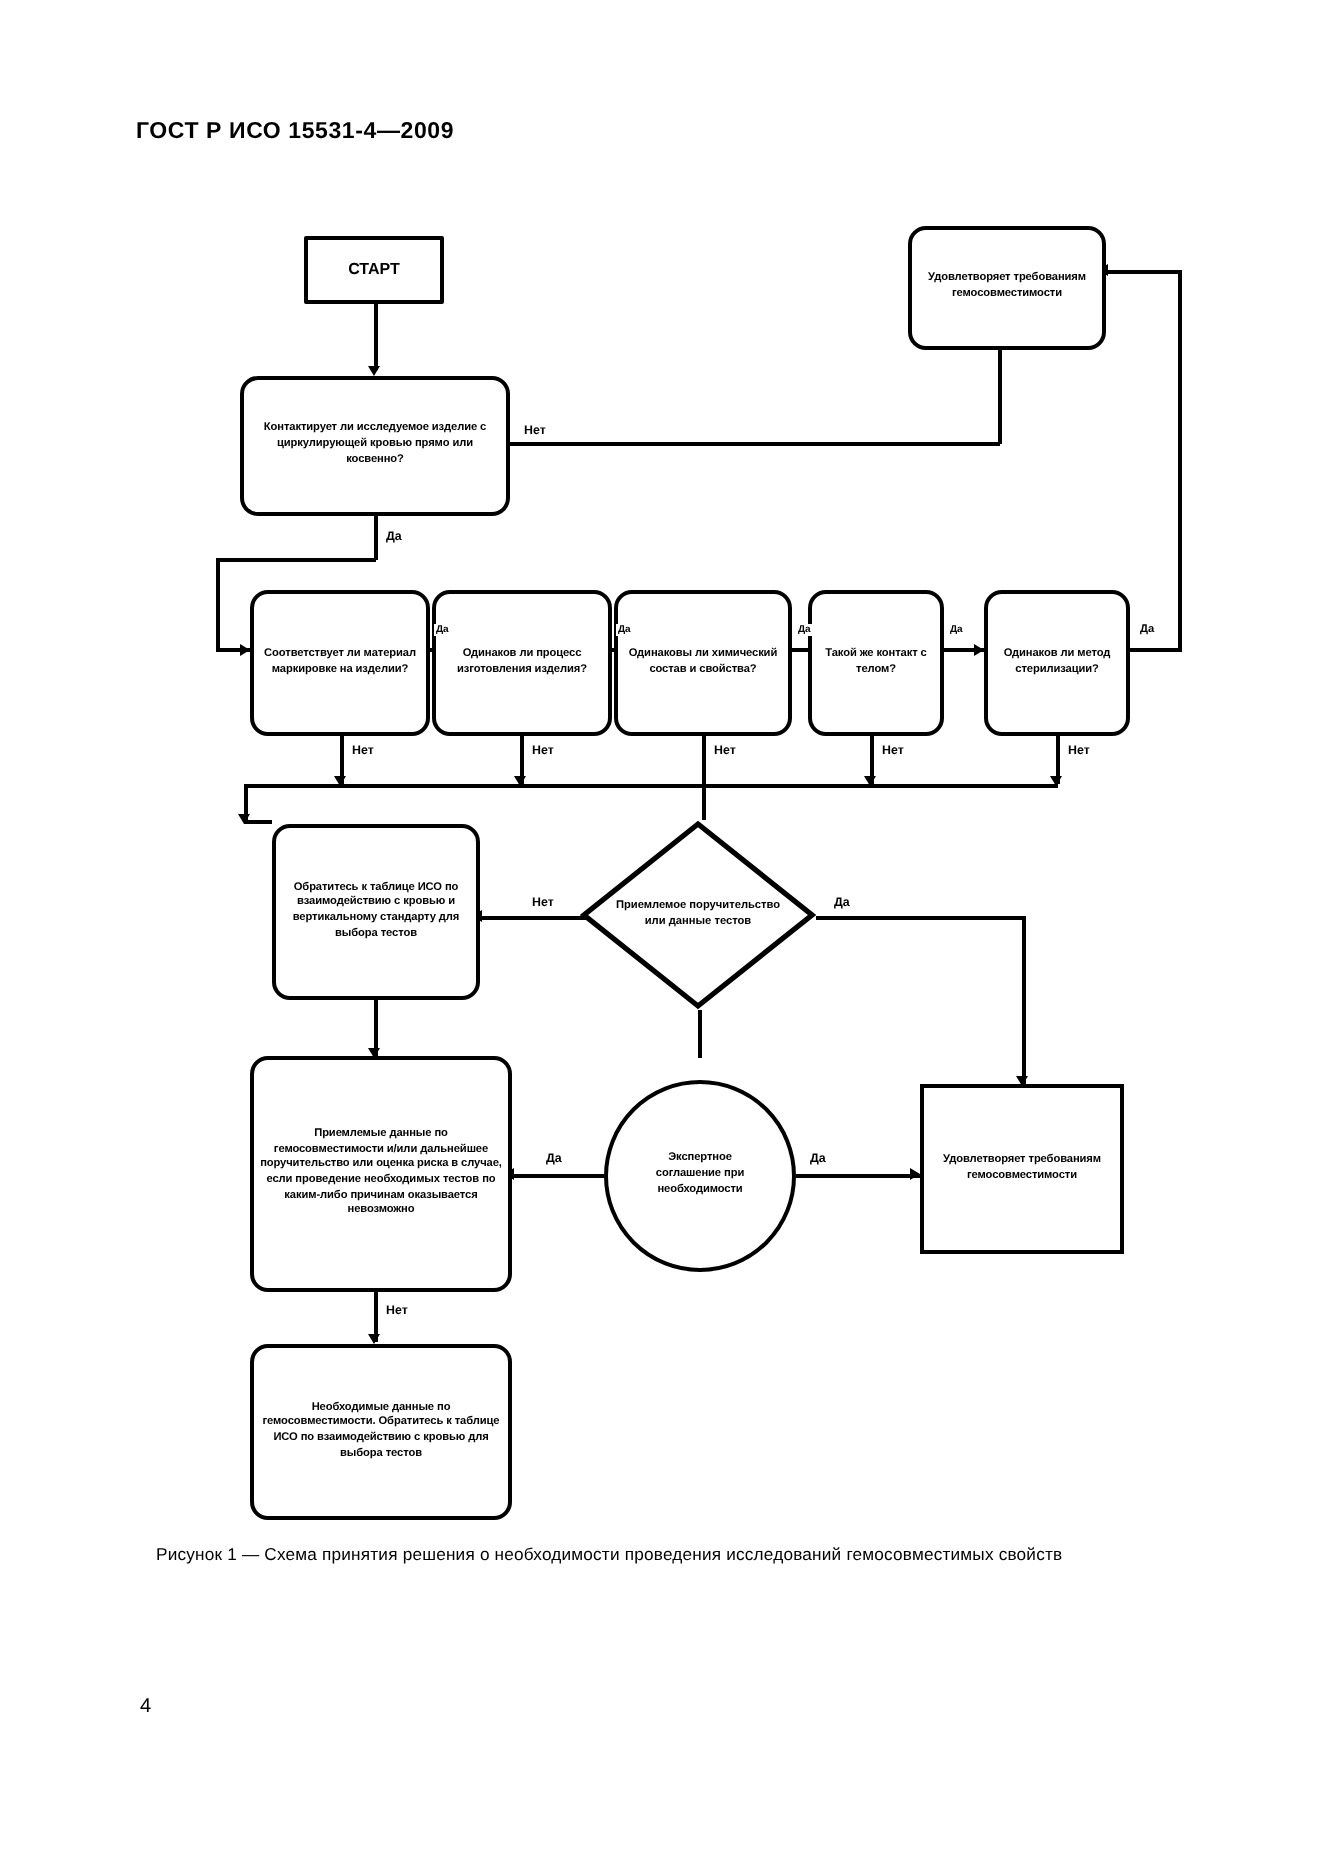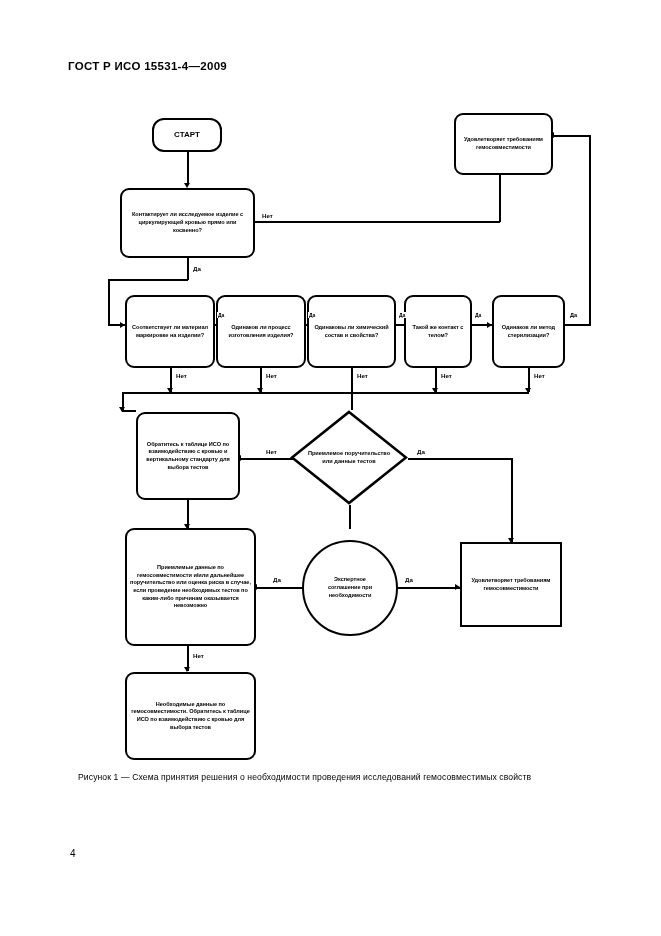--- a/index.html
+++ b/index.html
@@ -10,21 +10,21 @@
   .page-number{position:absolute;left:70px;top:848px;font-size:10px;}
   .figure-caption{position:absolute;left:78px;top:772px;width:520px;font-size:8.6px;text-align:left;letter-spacing:.1px;}
 
   
   .node{position:absolute;box-sizing:border-box;display:flex;align-items:center;justify-content:center;
         text-align:center;font-size:5.6px;font-weight:bold;line-height:1.38;border:2px solid #000;background:#fff;
         padding:2px 3px;z-index:3;letter-spacing:-0.05px;}
   .node.rounded{border-radius:9px;}
   .node.sharp{border-radius:0;}
   .node.circle{border-radius:50%;}
-  .node.start{font-size:8px;border-radius:12px;letter-spacing:0;}
+  .node.start{font-size:8px;border-radius:1px;letter-spacing:0;}
 
   .diamond{position:absolute;z-index:3;}
   .diamond .dshape{position:absolute;inset:0;}
   .diamond .dtext{position:absolute;inset:0;display:flex;align-items:center;justify-content:center;
         text-align:center;font-size:5.6px;font-weight:bold;line-height:1.38;}
 
   
   .ln{position:absolute;background:#000;z-index:1;}
   .lh{height:1.6px;}
   .lv{width:1.6px;}

